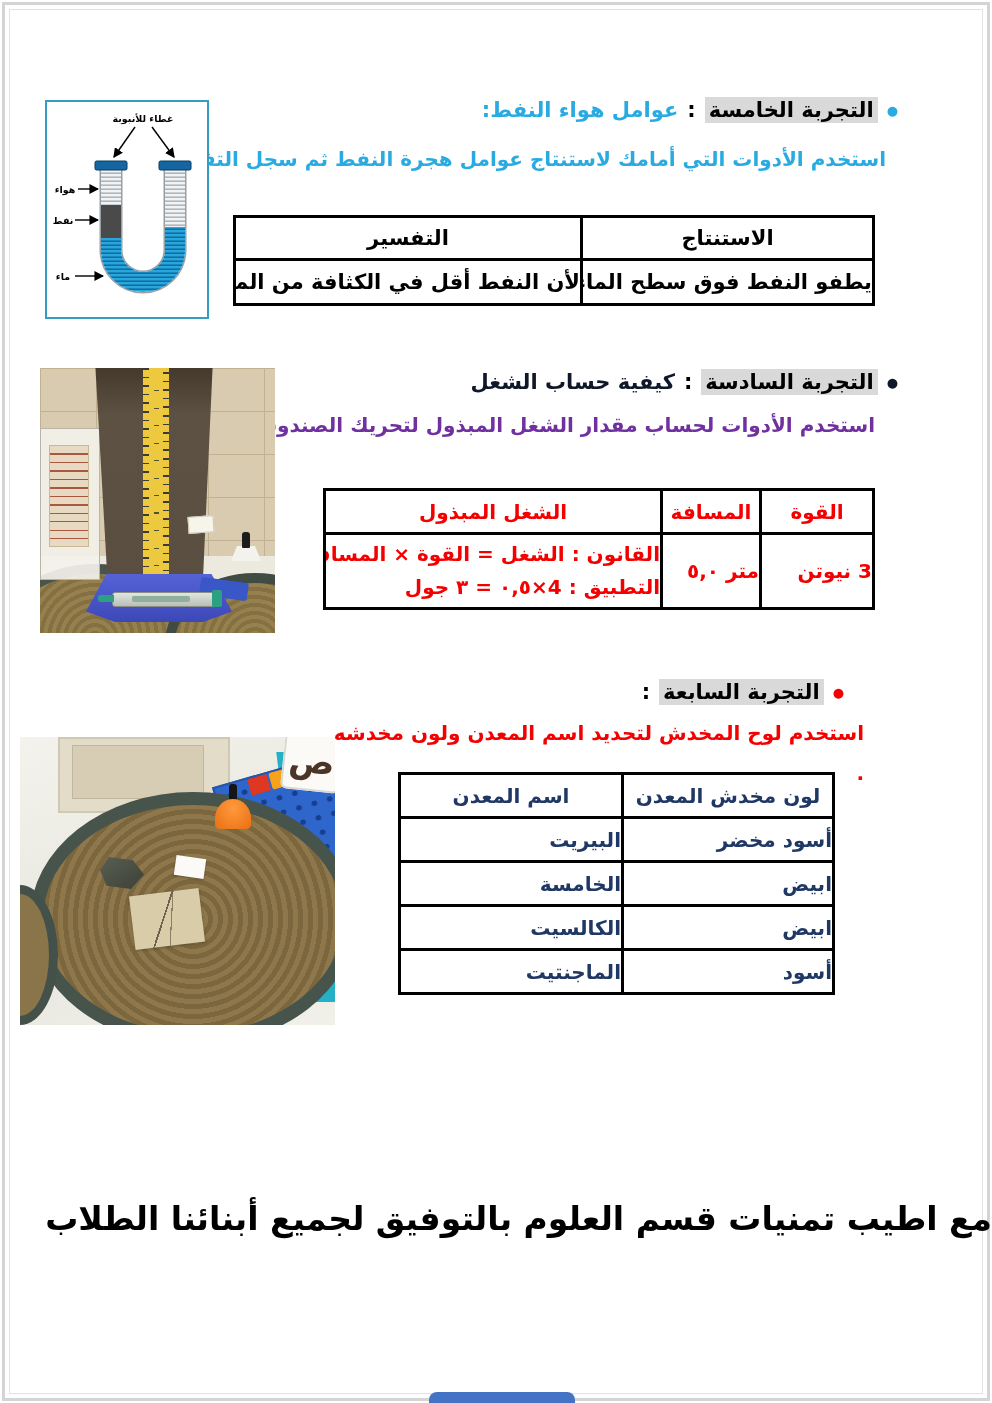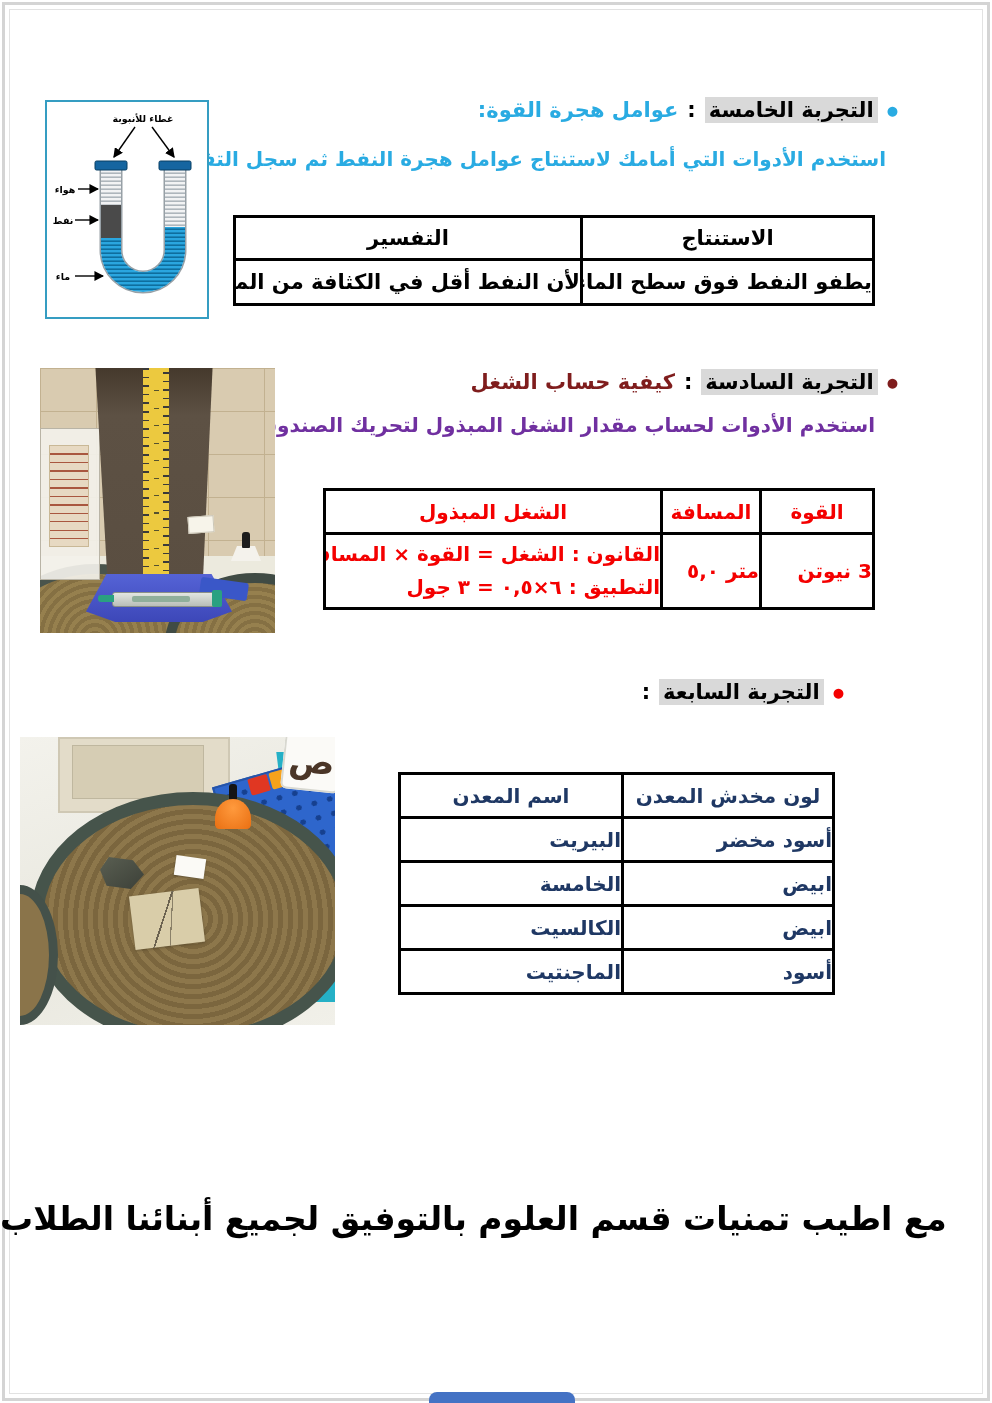--- a/index.html
+++ b/index.html
@@ -9,21 +9,21 @@
   .frameB{position:absolute;inset:9px;border:1px solid #e2e2e2;pointer-events:none;}
 
   
   .exp-head{position:absolute;display:flex;align-items:center;gap:9px;font-weight:bold;
             font-size:21px;white-space:nowrap;color:#000;}
   .exp-head .dot{font-size:13px;line-height:1;}
   .hl{background:#d9d9d9;padding:1px 4px;}
   #exp5-head{top:97px;right:94px;}
   #exp5-head .dot,#exp5-head .sub{color:#29abe2;}
   #exp6-head{top:369px;right:94px;}
-  #exp6-head .dot,#exp6-head .sub{color:#7f1d1d;}
+  #exp6-head .dot,#exp6-head .sub{color:#0f172a;}
   #exp7-head{top:679px;right:148px;}
   #exp7-head .dot,#exp7-head .sub{color:#f40000;}
 
   .exp-body{position:absolute;font-weight:bold;font-size:20px;}
   .exp-body div{white-space:nowrap;}
   #exp5-body{top:141px;right:106px;width:650px;text-align:center;color:#29abe2;line-height:37px;}
   #exp6-body{top:405px;right:117px;width:560px;text-align:right;color:#7030a0;line-height:41px;}
   #exp7-body{top:713px;right:128px;width:600px;text-align:right;color:#f40000;line-height:40px;}
 
   
@@ -41,21 +41,21 @@
   #table3 th,#table3 td{height:41px;}
   #table3 .c-streak{width:211px;}
 
   
   #utube{position:absolute;left:45px;top:100px;width:160px;height:215px;
          border:2px solid #359dc2;background:#fff;}
   #utube svg{display:block;}
   .dg-label{font-size:9.5px;font-weight:bold;fill:#000;}
 
   
-  #footer{position:absolute;top:1199px;left:0;width:100%;text-align:left;font-weight:bold;
+  #footer{position:absolute;top:1199px;left:0;width:100%;text-align:right;font-weight:bold;
           font-size:33px;color:#000;white-space:nowrap;}
   #bottom-tab{position:absolute;left:429px;top:1392px;width:146px;height:11px;
               background:#4472c4;border-radius:8px 8px 0 0;}
 
   
   .photo{position:absolute;overflow:hidden;}
   #photo1{left:40px;top:368px;width:235px;height:265px;background:#e8e2d4;}
   #photo1 *{position:absolute;}
   .p1-wall{inset:0;background:#d9cbb0;
      background-image:linear-gradient(#c2b190 1px,transparent 1px),
@@ -139,21 +139,21 @@
 <body>
 
 <div class="page">
   <div class="frameA"></div>
   <div class="frameB"></div>
 
   <div class="exp-head" id="exp5-head">
     <span class="dot">●</span>
     <span class="hl">التجربة الخامسة</span>
     <span class="sep"> : </span>
-    <span class="sub">عوامل هجرة القوة:</span>
+    <span class="sub">عوامل هواء النفط:</span>
   </div>
   <div class="exp-body" id="exp5-body">
     <div>استخدم الأدوات التي أمامك لاستنتاج عوامل هجرة النفط ثم سجل التفسير</div>
   </div>
 
   <div id="utube">
     <svg width="156" height="211" viewBox="0 0 156 211">
       <defs>
         <pattern id="ribs" patternUnits="userSpaceOnUse" width="4" height="4">
           <rect width="4" height="4" fill="#f2f3f4"></rect>
@@ -245,30 +245,34 @@
         <tr>
       <th>القوة</th>
       <th>المسافة</th>
       <th>الشغل المبذول</th>
     </tr>
     <tr>
       <td>3 نيوتن</td>
       <td>متر ٥,٠</td>
       <td>
         <div class="work-line">القانون : الشغل = القوة × المسافة</div>
-        <div class="work-line">التطبيق : ٦×٠,٥ = ٣ جول</div>
+        <div class="work-line">التطبيق : 4×٠,٥ = ٣ جول</div>
       </td>
     </tr>
   </tbody>
     </table>
 
   <div class="exp-head" id="exp7-head">
     <span class="dot">●</span>
     <span class="hl">التجربة السابعة</span>
     <span class="sep"> : </span>
+  </div>
+  <div class="exp-body" id="exp7-body">
+    <div>استخدم لوح المخدش لتحديد اسم المعدن ولون مخدشه</div>
+    <div>.</div>
   </div>
 
   <div class="photo" id="photo2">
     <div class="p2-bg"></div>
     <div class="p2-stand">
       <div class="p2-stand-inner"></div>
     </div>
     <div class="p2-teal"></div>
     <div class="p2-pegboard">
       <div class="p2-cube r1"></div>

